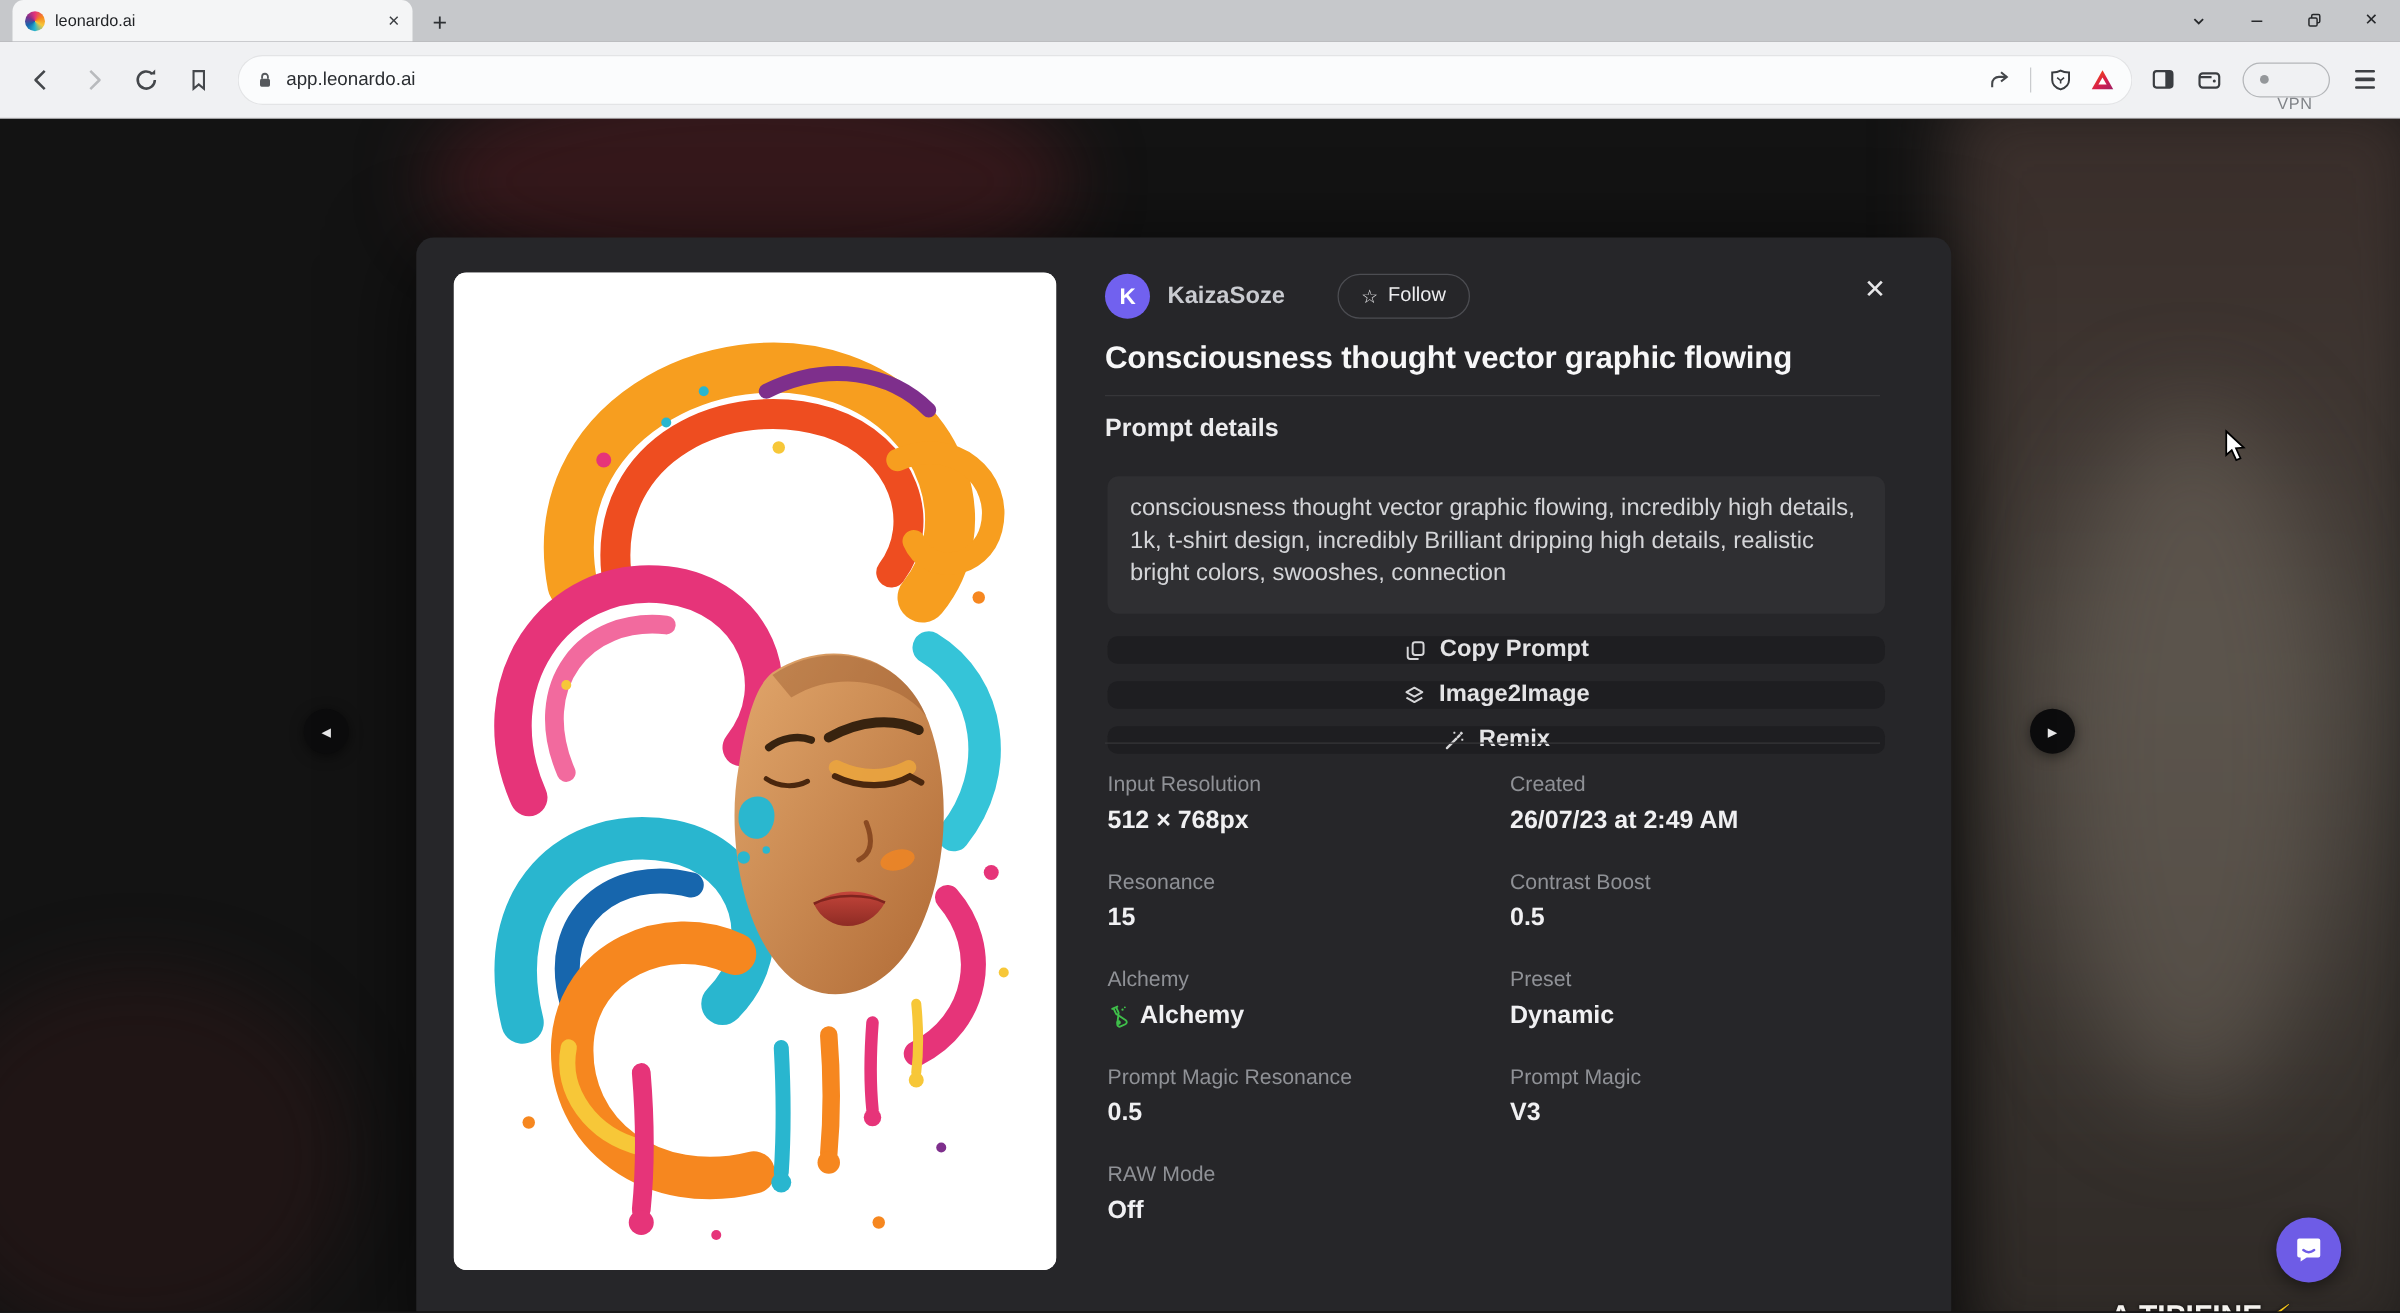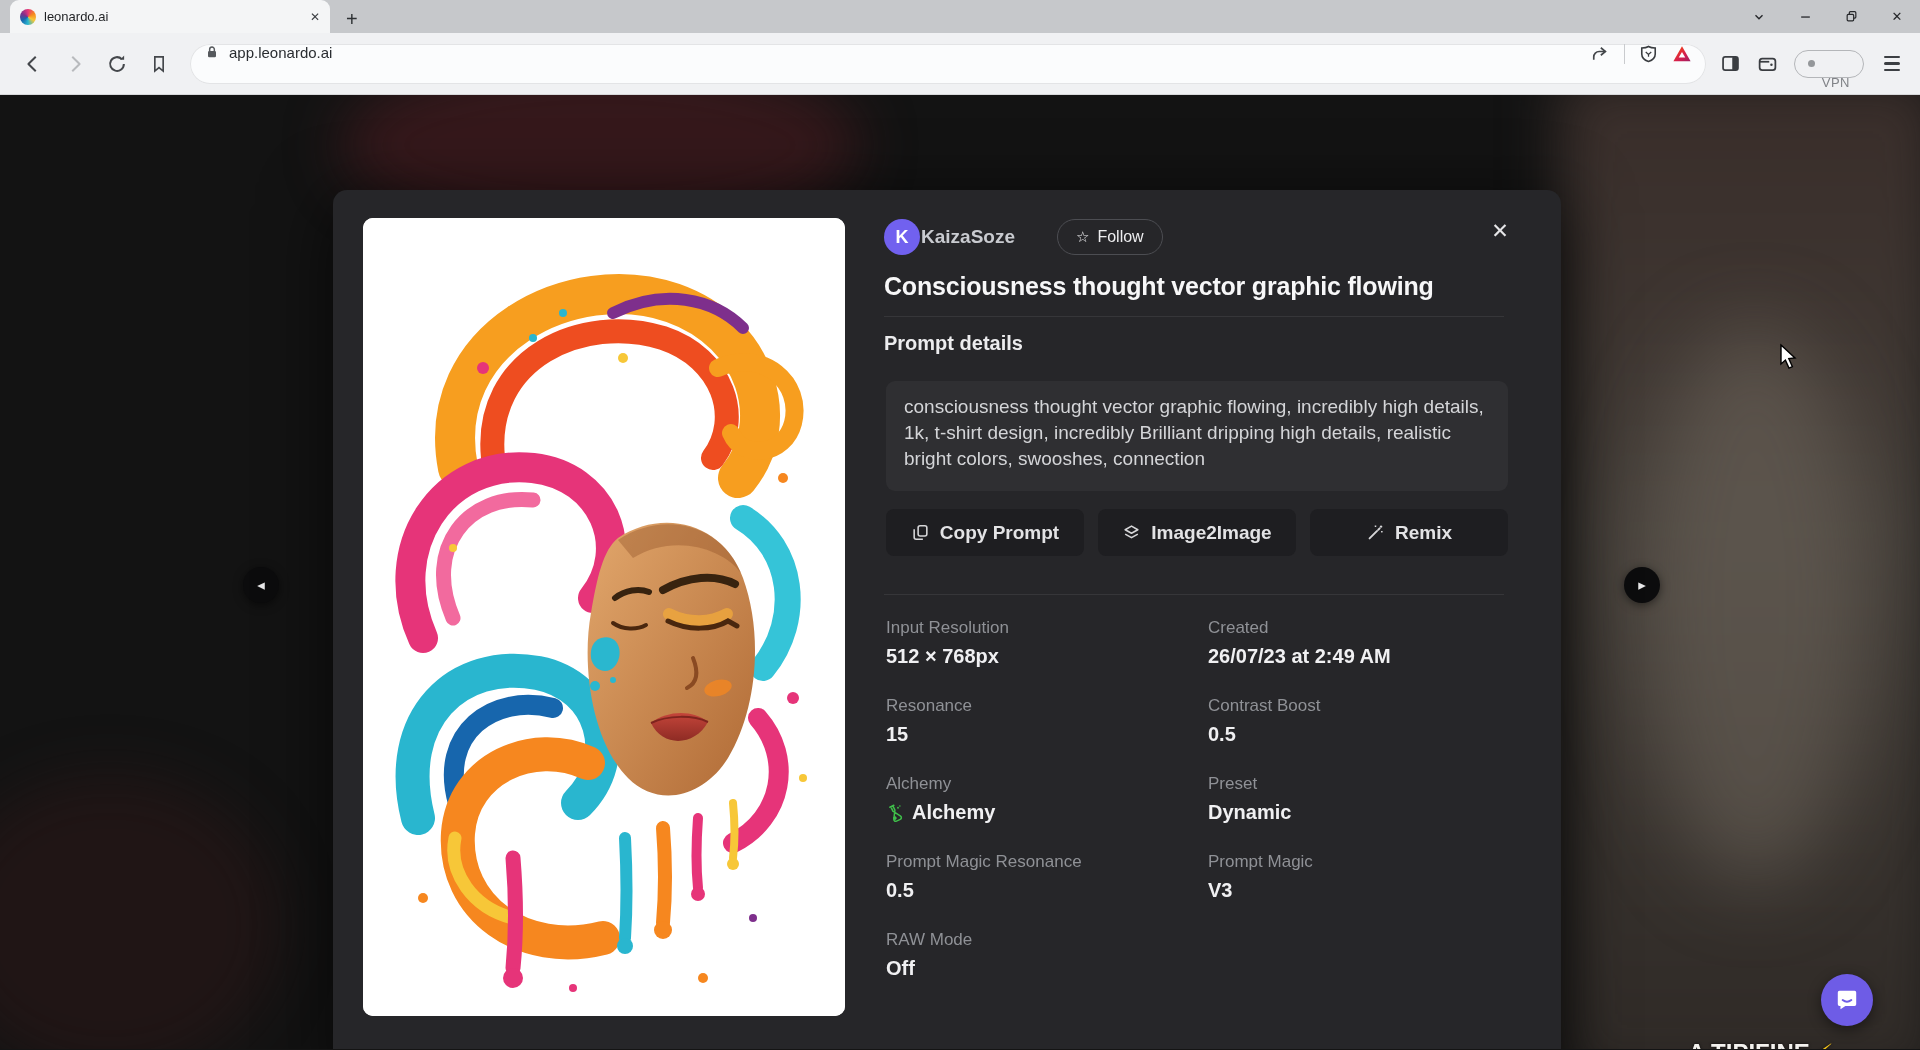--- a/index.html
+++ b/index.html
@@ -20,21 +20,21 @@
   .winbtn { width:46px; height:33px; display:flex; align-items:center; justify-content:center;
             color:#26282b; font-size:13px; cursor:pointer; }
   .winbtn svg { display:block; }
 
   .toolbar { height:62px; background:#f0f1f3; display:flex; align-items:center; padding:0 16px;
              border-bottom:1px solid #d7d8da; }
   .navbtn { width:34px; height:34px; display:flex; align-items:center; justify-content:center; cursor:pointer; }
   .navbtn + .navbtn { margin-left:8px; }
   .bookmark-btn { margin-left:118px; }
   .urlbar { flex:1; height:40px; background:#fbfcfd; border-radius:20px; margin:0 14px;
-            display:flex; align-items:flex-start; padding:0 14px; box-shadow:0 0 0 1px #e3e4e6 inset; }
+            display:flex; align-items:center; padding:0 14px; box-shadow:0 0 0 1px #e3e4e6 inset; }
   .url-text { font-size:15px; color:#2a2d31; margin-left:9px; flex:1; }
   .urlbar-right { display:flex; align-items:center; gap:14px; }
   .url-divider { width:1px; height:20px; background:#c9cbce; }
   .toolbar-right { display:flex; align-items:center; gap:16px; }
   .vpn-pill { display:flex; align-items:center; gap:7px; height:28px; padding:0 13px;
               border:1.5px solid #b4b6b9; border-radius:14px; cursor:pointer; }
   .vpn-dot { width:7px; height:7px; border-radius:50%; background:#94979a; }
   .vpn-text { font-size:13px; color:#808387; letter-spacing:.5px;margin-top:37px; }
   .menu-btn { display:flex; flex-direction:column; gap:4px; cursor:pointer; padding:4px; }
   .menu-btn i { display:block; width:16px; height:2.4px; background:#3c3f43; border-radius:2px; }
@@ -58,37 +58,37 @@
   .modal { position:absolute; left:333px; top:95px; width:1228px; height:900px;
            background:#262629; border-radius:14px; box-shadow:0 12px 70px rgba(0,0,0,.65); }
   .artwork-card { position:absolute; left:30px; top:28px; width:482px; height:798px;
                   background:#ffffff; border-radius:10px; overflow:hidden; }
   .artwork-card svg { display:block; width:100%; height:100%; }
 
   .panel { position:absolute; left:551px; top:0; width:640px; }
   .panel-header { position:absolute; left:0; top:29px; display:flex; align-items:center; }
   .avatar { width:36px; height:36px; border-radius:50%; background:#7161ef; color:#fff;
             font-size:18px; font-weight:700; display:flex; align-items:center; justify-content:center; }
-  .user-name { margin-left:1px; font-size:19px; font-weight:600; color:#c9cbd0; }
+  .user-name { margin-left:14px; font-size:19px; font-weight:600; color:#c9cbd0; }
   .follow-btn { margin-left:42px; display:flex; align-items:center; gap:8px; height:36px; padding:0 18px;
                 background:transparent; border:1px solid #4c4d52; border-radius:18px;
                 color:#ededef; font-size:16px; cursor:pointer; }
   .follow-star { font-size:15px; color:#ededef; }
   .close-btn { position:absolute; left:1152px; top:26px; width:30px; height:30px; background:none; border:none;
                color:#e6e6e8; font-size:21px; cursor:pointer; line-height:30px; text-align:center; }
   .modal-title { position:absolute; left:0; top:82px; width:600px; font-size:25px; font-weight:700;
                  color:#f7f7f8; letter-spacing:-.2px; white-space:nowrap; }
   .hdivider { position:absolute; left:0; width:962px; height:1px; background:#363639; }
   .hdivider.d1 { top:126px; width:620px; }
   .hdivider.d2 { top:404px; width:620px; }
   .prompt-heading { position:absolute; left:0; top:142px; font-size:20px; font-weight:700; color:#ececee; }
   .prompt-box { position:absolute; left:2px; top:191px; width:622px; height:110px; background:#2f2f32;
                 border-radius:9px; padding:13px 18px; }
   .prompt-text { font-size:19px; line-height:26px; color:#d4d5d8; }
-  .actions { position:absolute; left:2px; top:319px; width:622px; display:flex; gap:14px; }
+  .actions { position:absolute; left:2px; top:319px; width:622px; display:flex; gap:14px;flex-direction:column; }
   .action-btn { flex:1; height:47px; background:#1e1e21; border:none; border-radius:8px; color:#e3e3e5;
                 font-size:19px; font-weight:600; display:flex; align-items:center; justify-content:center;
                 gap:10px; cursor:pointer; }
   .action-btn svg { flex:none; }
 
   .meta-grid { position:absolute; left:2px; top:428px; width:622px; display:grid;
                grid-template-columns:322px 1fr; row-gap:28px; }
   .meta-label { font-size:17px; color:#8f9196; margin-bottom:7px; }
   .meta-value { font-size:20px; font-weight:700; color:#f0f0f2; display:flex; align-items:center; gap:8px; }
 

